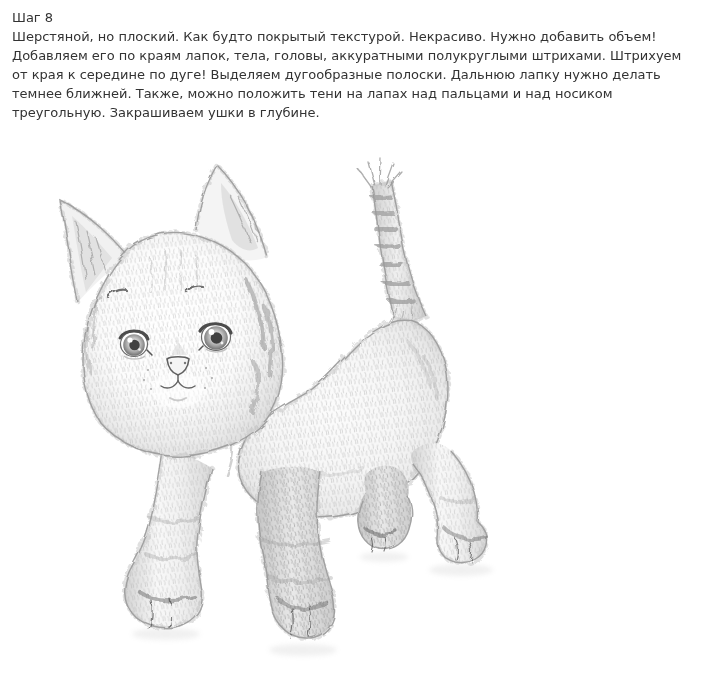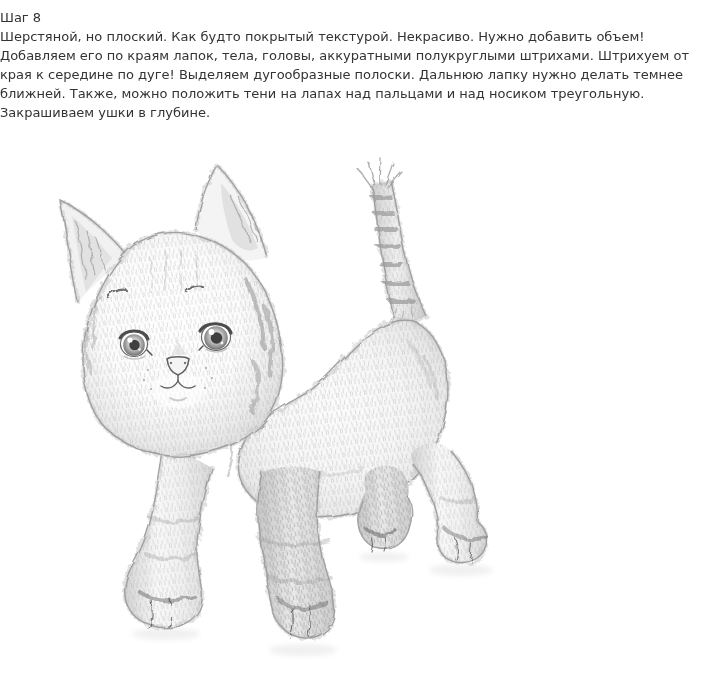--- a/index.html
+++ b/index.html
@@ -8,21 +8,21 @@
     --pencil_light:#c8c8c8;
     --pencil_mid:#9b9b9b;
     --pencil_dark:#4e4e4e;
   }
   html,body{margin:0;padding:0}
   body{
     width:704px;height:687px;position:relative;overflow:hidden;
     background:var(--background,#fff);
     font-family:"DejaVu Sans","Liberation Sans",sans-serif;
   }
-  .text-block{position:relative;z-index:2;padding:8px 10px 0 0}
+  .text-block{position:relative;z-index:2;padding:8px 10px 0 12px}
   .step-title,.step-text{
     font-size:13px;line-height:19px;color:var(--text_color,#333);
   }
   .sketch{position:absolute;left:0;top:0;width:704px;height:687px;z-index:1}
 
   
   .pf{fill:none;stroke:var(--pencil_mid);stroke-width:.8;stroke-linecap:round;opacity:.6}
   .pfD{fill:none;stroke:var(--pencil_mid);stroke-width:.95;stroke-linecap:round;opacity:.95}
   .outl{fill:none;stroke:var(--pencil_mid);stroke-width:1.4;opacity:.9;filter:url(#rough)}
   .fuzz{fill:none;stroke:var(--pencil_light);stroke-width:4.5;stroke-dasharray:1.5 4.5;stroke-linecap:round;opacity:.55;filter:url(#roughHard)}

